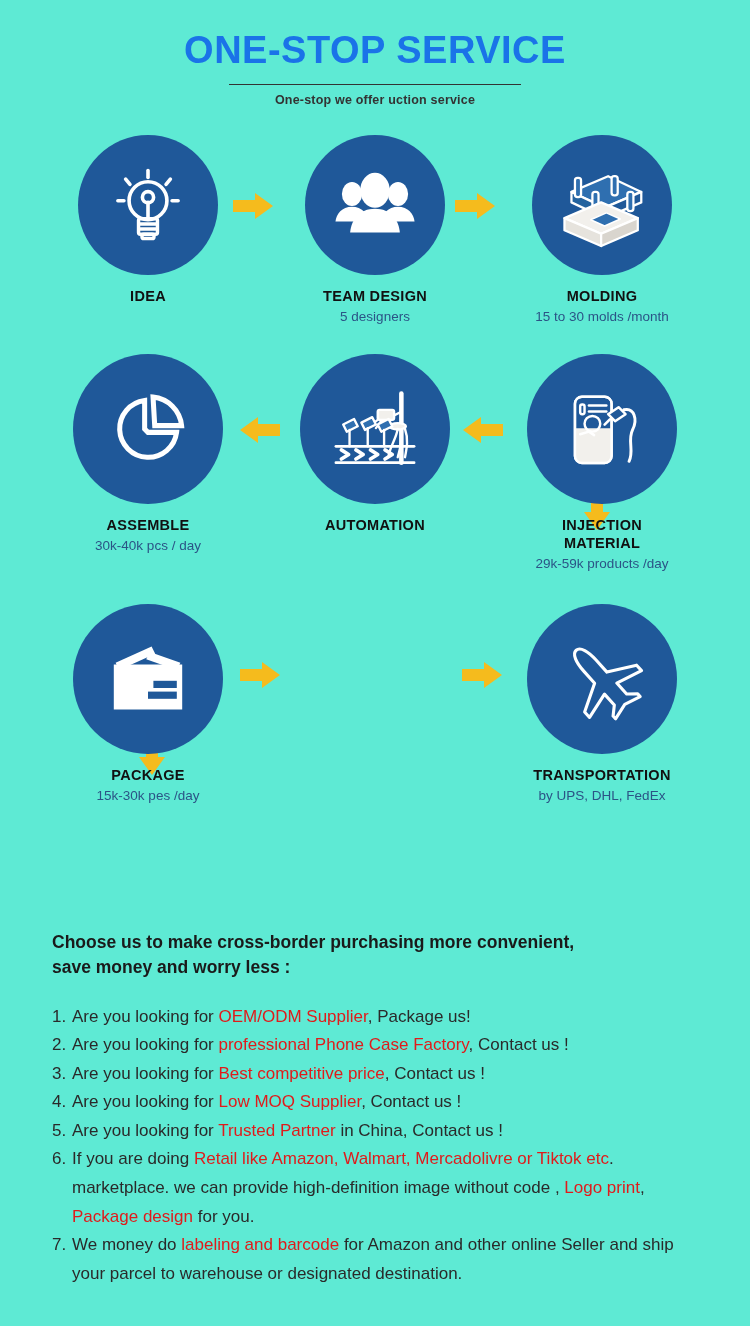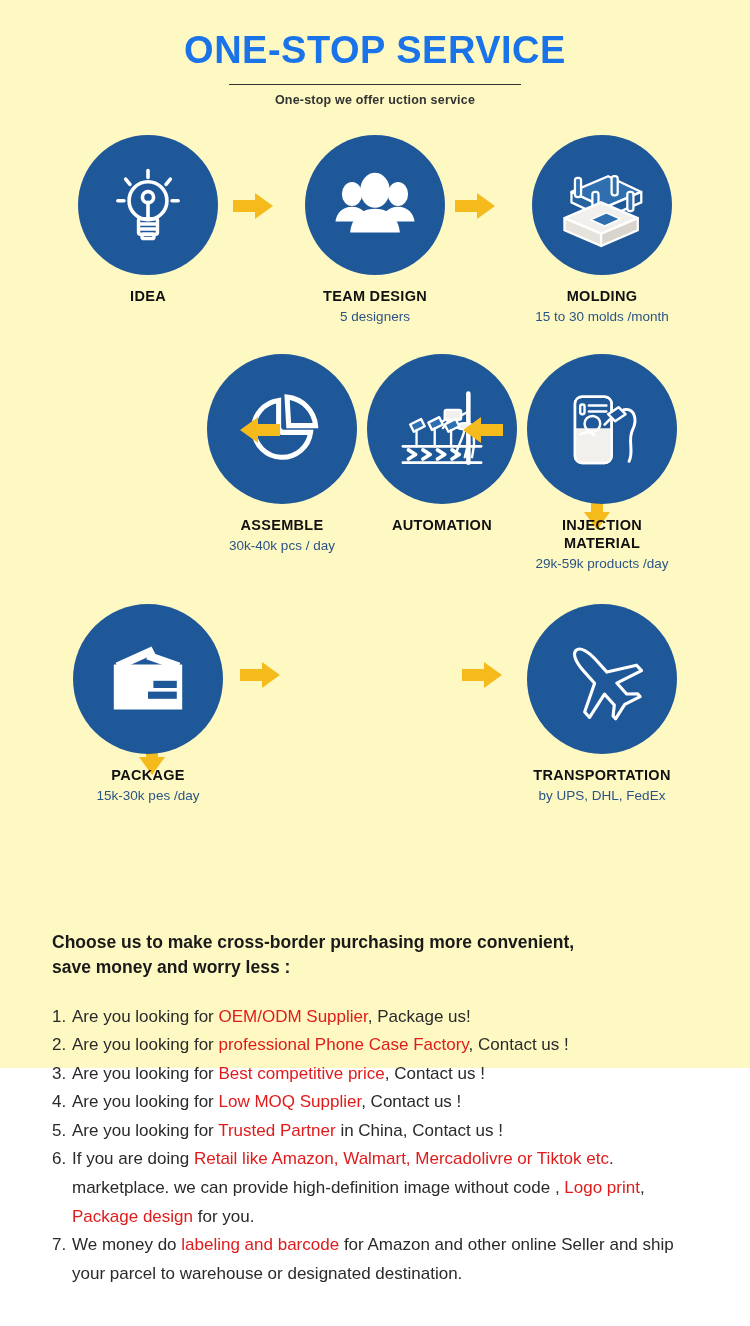--- a/index.html
+++ b/index.html
@@ -10,23 +10,23 @@
   body {
     width: 750px;
     height: 1326px;
     font-family: "Liberation Sans", sans-serif;
     color: #1a1a1a;
     position: relative;
     overflow: hidden;
   }
   .page {
     width: 750px;
-    height: 1068px;
+    height: 1326px;
     position: relative;
-    background: #fef9c3;
+    background: #5eead4;
   }
 
   
   .header {
     padding-top: 30px;
     text-align: center;
   }
   .main-title {
     font-size: 38px;
     font-weight: bold;
@@ -53,23 +53,24 @@
     position: relative;
     margin-top: 28px;
     height: 740px;
   }
   .row {
     position: relative;
     display: flex;
     justify-content: space-between;
     padding: 0 68px;
     box-sizing: border-box;
+    gap: 26px;
   }
   .row-1 { margin-top: 0px; }
-  .row-2 { margin-top: 28px; justify-content: flex-end; }
+  .row-2 { margin-top: 28px; }
   .row-3 { margin-top: 30px; }
 
   .step {
     width: 160px;
     text-align: center;
     position: relative;
   }
   .circle {
     width: 140px;
     height: 140px;

